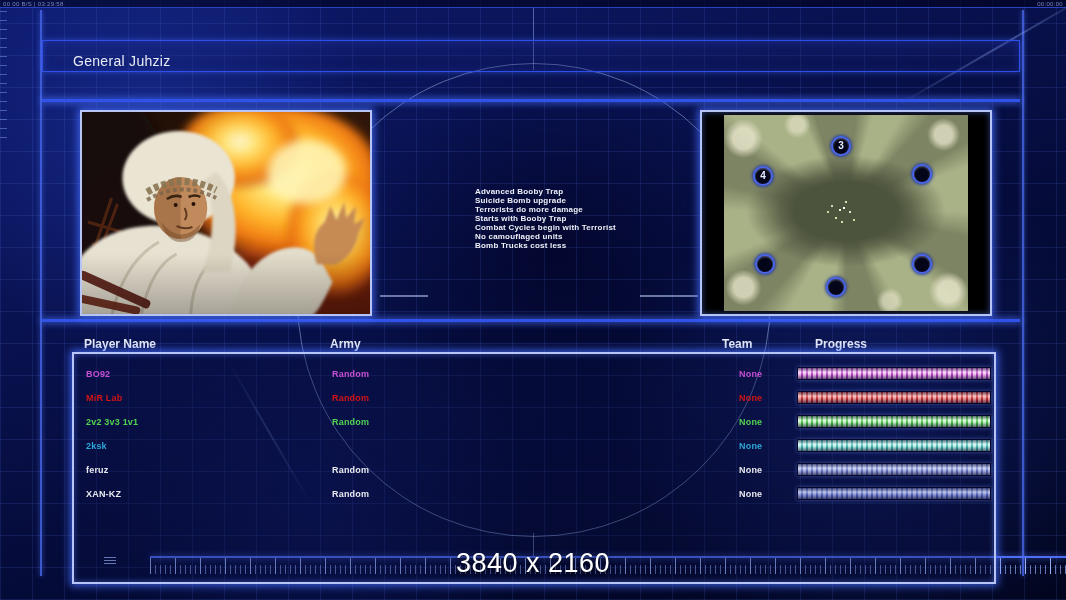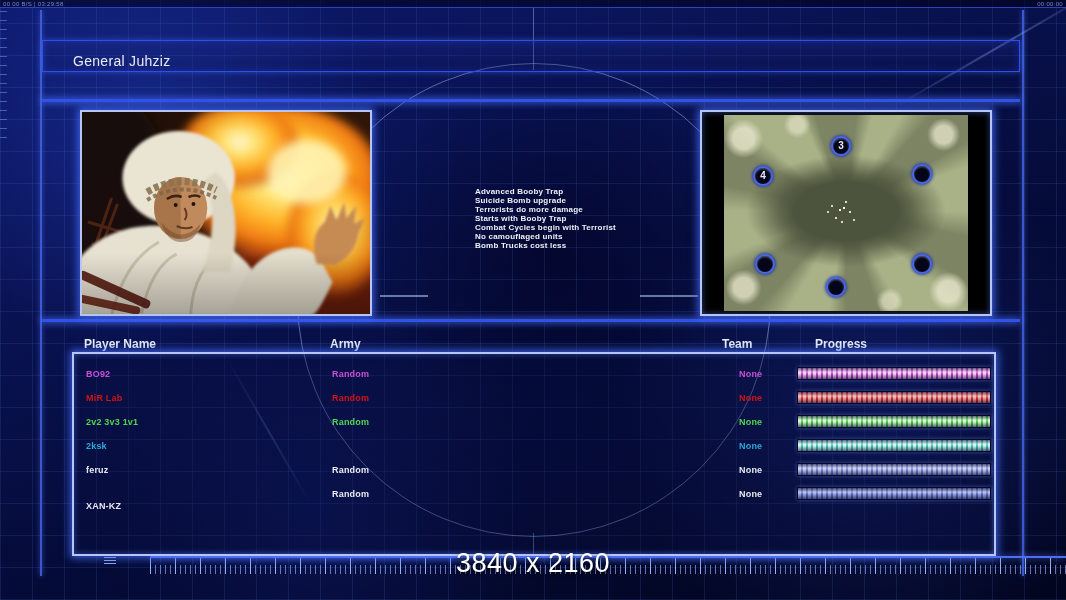--- a/index.html
+++ b/index.html
@@ -80,21 +80,21 @@
                2px 12px 0 #d8deb2, -12px 2px 0 #cfd6a8, 4px -2px 0 #ffffff, 14px 10px 0 #d2d8ac; }
   .spawn { position:absolute; width:20px; height:20px; margin:-10px 0 0 -10px; border-radius:50%;
     background:#05051a; border:2px solid #4a66e8; box-shadow:0 0 3px 1px rgba(40,60,160,.9), inset 0 1px 2px rgba(255,255,255,.35);
     color:#e6ecff; font-size:10px; font-weight:700; text-align:center; line-height:16px; }
 
   
   .thead { left:72px; top:337px; width:924px; height:14px; z-index:3; font-size:12px; font-weight:700; color:#e8ecf8; }
   .thead span { position:absolute; top:0; }
   .th-name { left:12px; } .th-army { left:258px; } .th-team { left:650px; } .th-prog { left:723px;padding-left:20px; }
 
-  .player-panel { left:72px; top:352px; width:924px; height:204px; background:rgba(8,14,64,.32); }
+  .player-panel { left:72px; top:352px; width:924px; height:232px; background:rgba(8,14,64,.32); }
   .rows { position:absolute; left:0; top:8px; right:0; }
   .prow { position:relative; height:24px; }
   .prow .c { position:absolute; top:0; line-height:24px; font-size:9px; font-weight:600; letter-spacing:.2px; }
   .prow .name { left:12px; } .prow .army { left:258px; } .prow .team { left:665px; }
   .bar { position:absolute; left:723px; top:5px; width:194px; height:13px;
     border:1px solid #06062a; background:#0e1034; box-shadow:0 0 4px rgba(120,150,255,.45); }
   .fill { height:100%; }
 
   
   .footer-line { left:150px; top:556px; width:916px; height:2px; background:#4f6ef8; box-shadow:0 0 6px rgba(90,125,255,.8); z-index:2; }
@@ -255,21 +255,21 @@
     </div>
     <div class="prow">
       <span class="c name" style="color: rgb(233, 233, 239); text-align: right;">feruz</span>
       <span class="c army" style="color: rgb(233, 233, 239);">Random</span>
       <span class="c team" style="color: rgb(233, 233, 239);">None</span>
       <div class="bar">
           <div class="fill" style="width: 100%; background-image: linear-gradient(rgba(8, 8, 40, 0.55) 0%, rgba(255, 255, 255, 0.45) 38%, rgba(255, 255, 255, 0.12) 55%, rgba(8, 8, 40, 0.6) 100%), repeating-linear-gradient(90deg, rgb(170, 182, 232) 0px, rgb(170, 182, 232) 3px, rgb(88, 104, 192) 3px, rgb(88, 104, 192) 5px);"></div>
         </div>
     </div>
     <div class="prow">
-      <span class="c name" style="color: rgb(233, 233, 239); margin-top: 12px;">XAN-KZ</span>
+      <span class="c name" style="color: rgb(233, 233, 239);">XAN-KZ</span>
       <span class="c army" style="color: rgb(233, 233, 239);">Random</span>
       <span class="c team" style="color: rgb(233, 233, 239);">None</span>
       <div class="bar">
           <div class="fill" style="width: 100%; background-image: linear-gradient(rgba(8, 8, 40, 0.55) 0%, rgba(255, 255, 255, 0.45) 38%, rgba(255, 255, 255, 0.12) 55%, rgba(8, 8, 40, 0.6) 100%), repeating-linear-gradient(90deg, rgb(136, 150, 216) 0px, rgb(136, 150, 216) 3px, rgb(60, 80, 180) 3px, rgb(60, 80, 180) 5px);"></div>
         </div>
     </div>
   </div>
 </div>
 
 <div class="abs footer-mark"></div>

